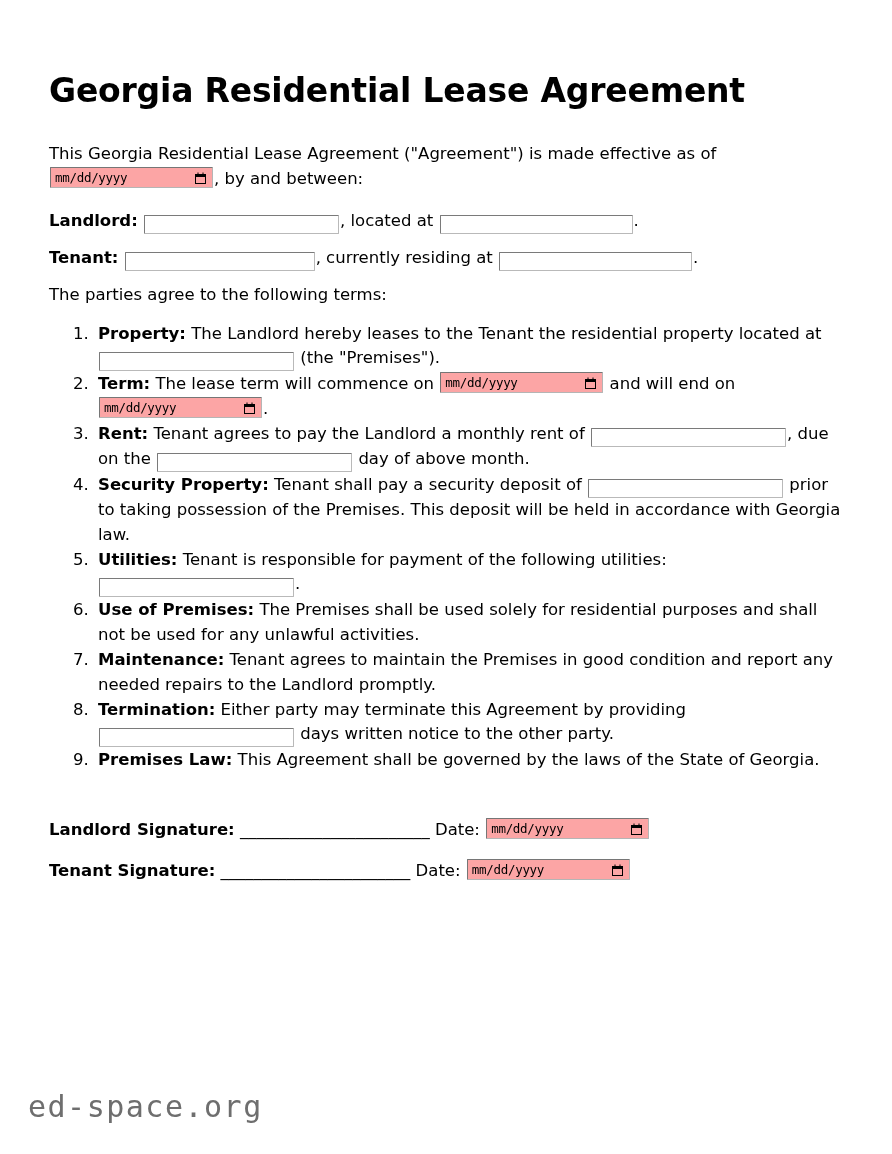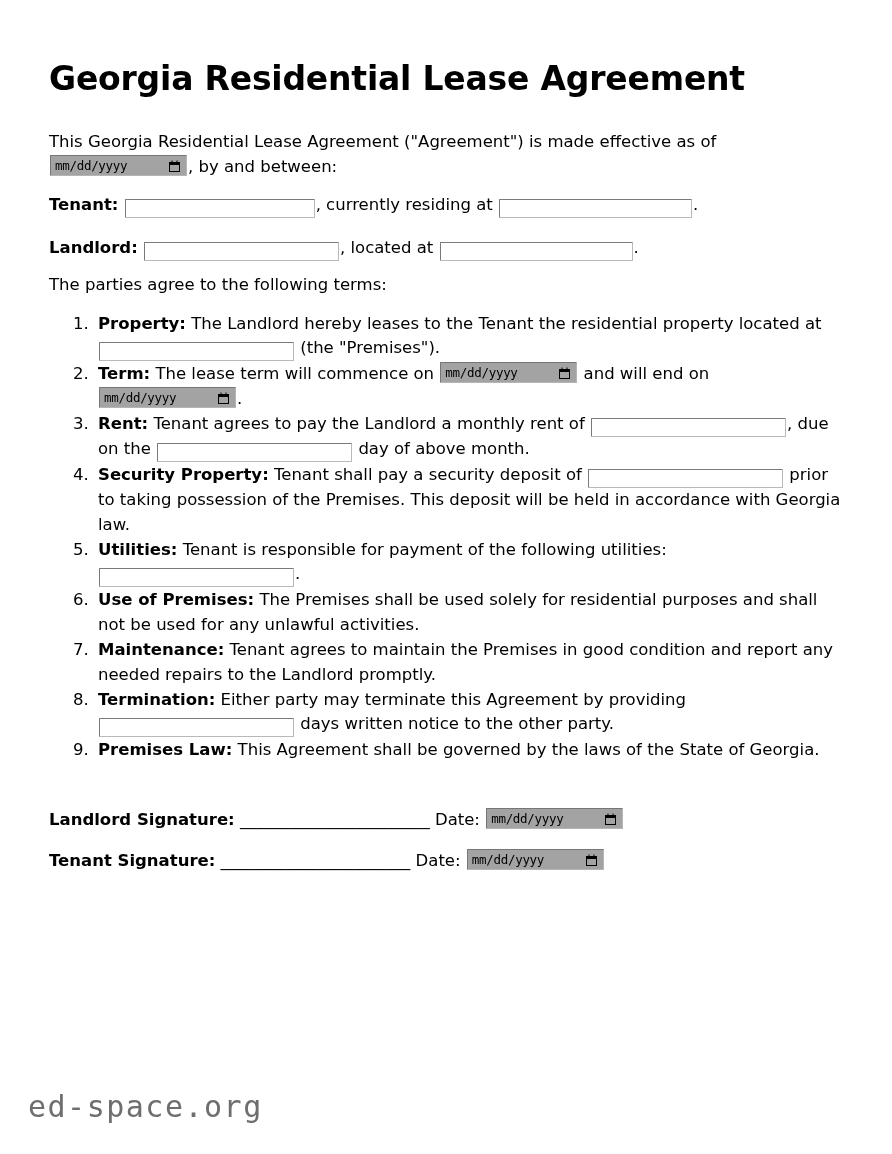--- a/index.html
+++ b/index.html
@@ -19,21 +19,21 @@
     position: absolute;
     left: 0; top: 0;
     width: 892px;
     height: 1154px;
     padding: 0;
     box-sizing: border-box;
   }
   .content {
     position: absolute;
     left: 49px;
-    top: 60px;
+    top: 72px;
     width: 793px;
   }
 
   h1.doc-title {
     font-family: "DejaVu Sans", sans-serif;
     font-size: 33px;
     font-weight: bold;
     letter-spacing: -0.2px;
     margin: 0 0 32px 0;
     line-height: 1.16;
@@ -89,28 +89,28 @@
     vertical-align: -3px;
     border-radius: 1px;
     outline: none;
   }
   input.txt.w195 { width: 195px; }
   input.txt.w193 { width: 193px; }
   input.txt.w190 { width: 190px; }
 
   .dateinput {
     display: inline-block;
-    width: 137px;
+    width: 163px;
     height: 21px;
     border: 1px solid #8d8d8d;
     border-top-color: #767676;
     border-left-color: #767676;
     border-right-color: #b5b5b5;
     border-bottom-color: #b5b5b5;
-    background: #a3a3a3;
+    background: #fca5a5;
     box-sizing: border-box;
     vertical-align: -4px;
     position: relative;
     border-radius: 1px;
     margin: 0 1px;
   }
   .dateinput .dtxt {
     position: absolute;
     left: 4px;
     top: 1px;
@@ -176,29 +176,29 @@
           <svg width="11" height="12" viewBox="0 0 11 12">
               <rect x="0.5" y="2.5" width="10" height="9" fill="none" stroke="#000" stroke-width="1"></rect>
               <rect x="0.5" y="2.5" width="10" height="2" fill="#000" stroke="#000" stroke-width="1"></rect>
               <line x1="3" y1="0.5" x2="3" y2="2.5" stroke="#000" stroke-width="1"></line>
               <line x1="8" y1="0.5" x2="8" y2="2.5" stroke="#000" stroke-width="1"></line>
             </svg>
         </span>
       </span><span>, by and between:</span>
     </p>
 
+    <p class="party-line first">
+      <b>Landlord:</b>
+      <input class="txt w195" type="text" value="" style=""><span>, located at</span>
+      <input class="txt w193" type="text" value="" style=""><span>.</span>
+    </p>
+
     <p class="party-line">
       <b>Tenant:</b>
       <input class="txt w190" type="text" value="" style=""><span>, currently residing at</span>
-      <input class="txt w193" type="text" value="" style=""><span>.</span>
-    </p>
-
-    <p class="party-line first">
-      <b>Landlord:</b>
-      <input class="txt w195" type="text" value="" style=""><span>, located at</span>
       <input class="txt w193" type="text" value="" style=""><span>.</span>
     </p>
 
     <p class="para terms-intro">The parties agree to the following terms:</p>
 
     <ol class="terms">
 
       <li>
         <b>Property:</b>
         <span>The Landlord hereby leases to the Tenant the residential property located at</span>

